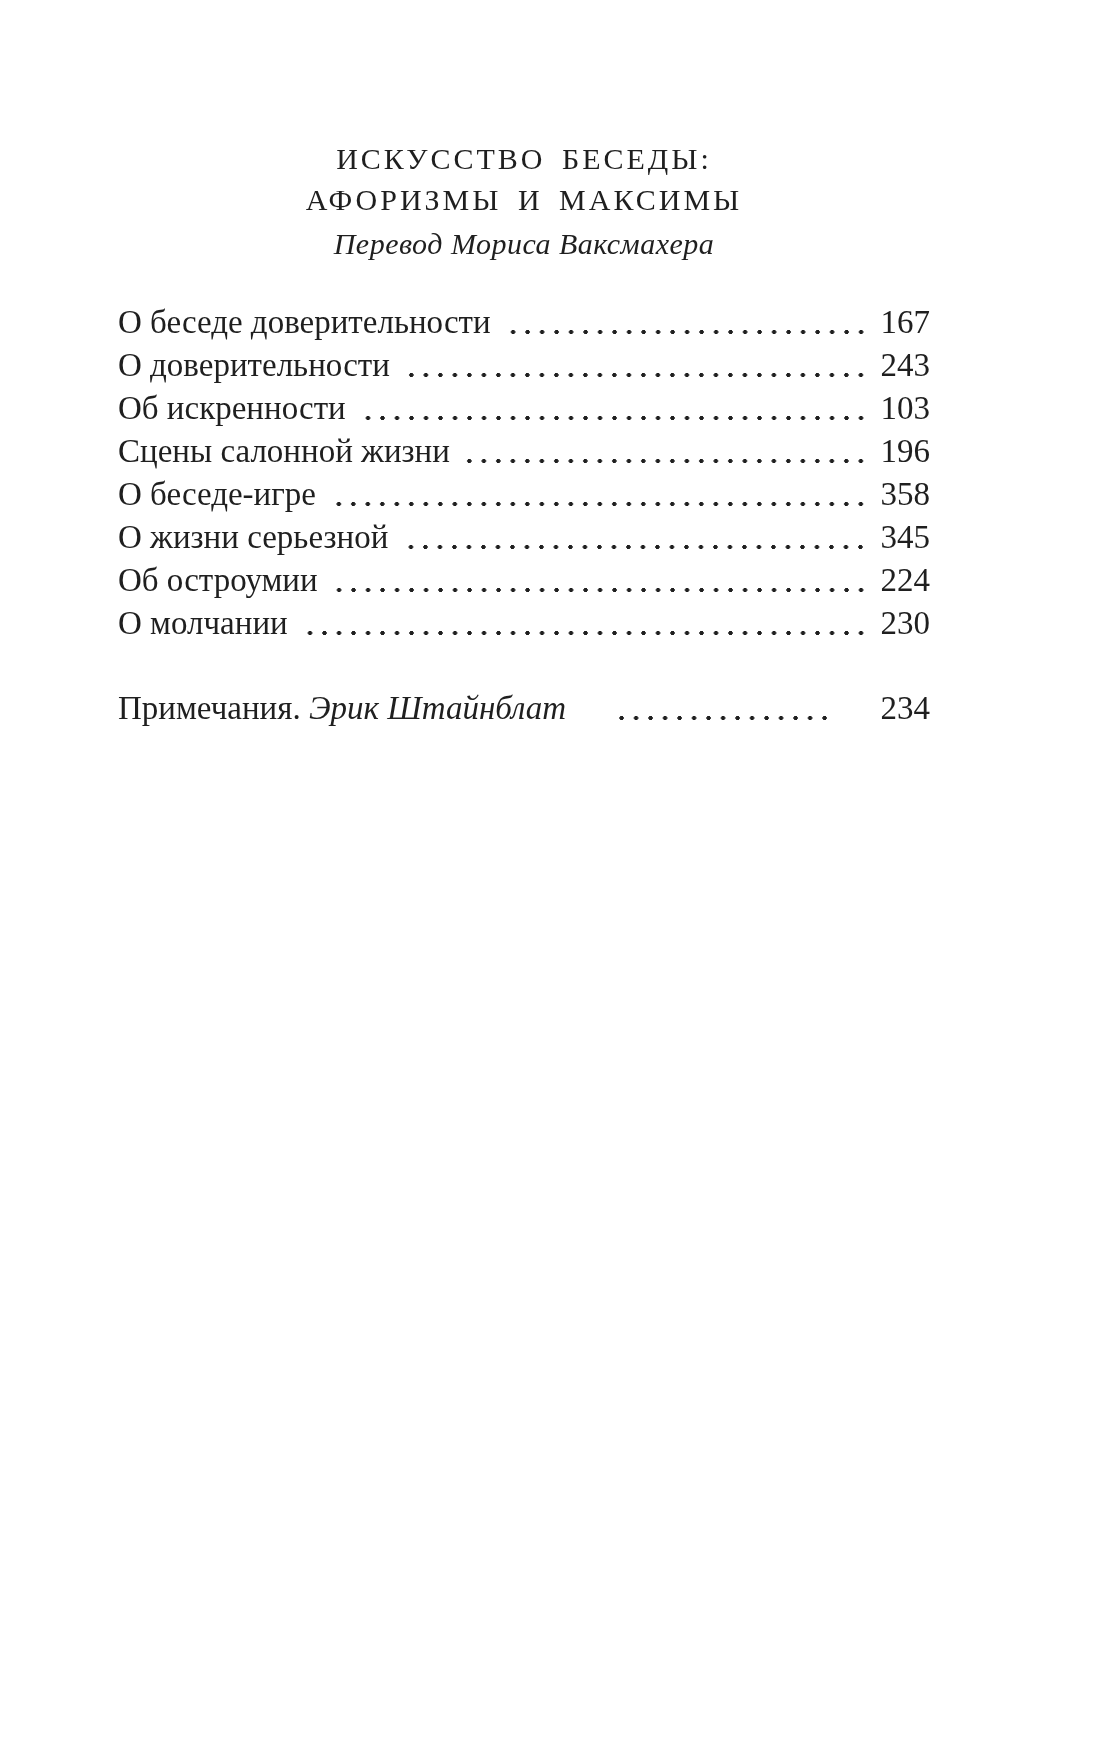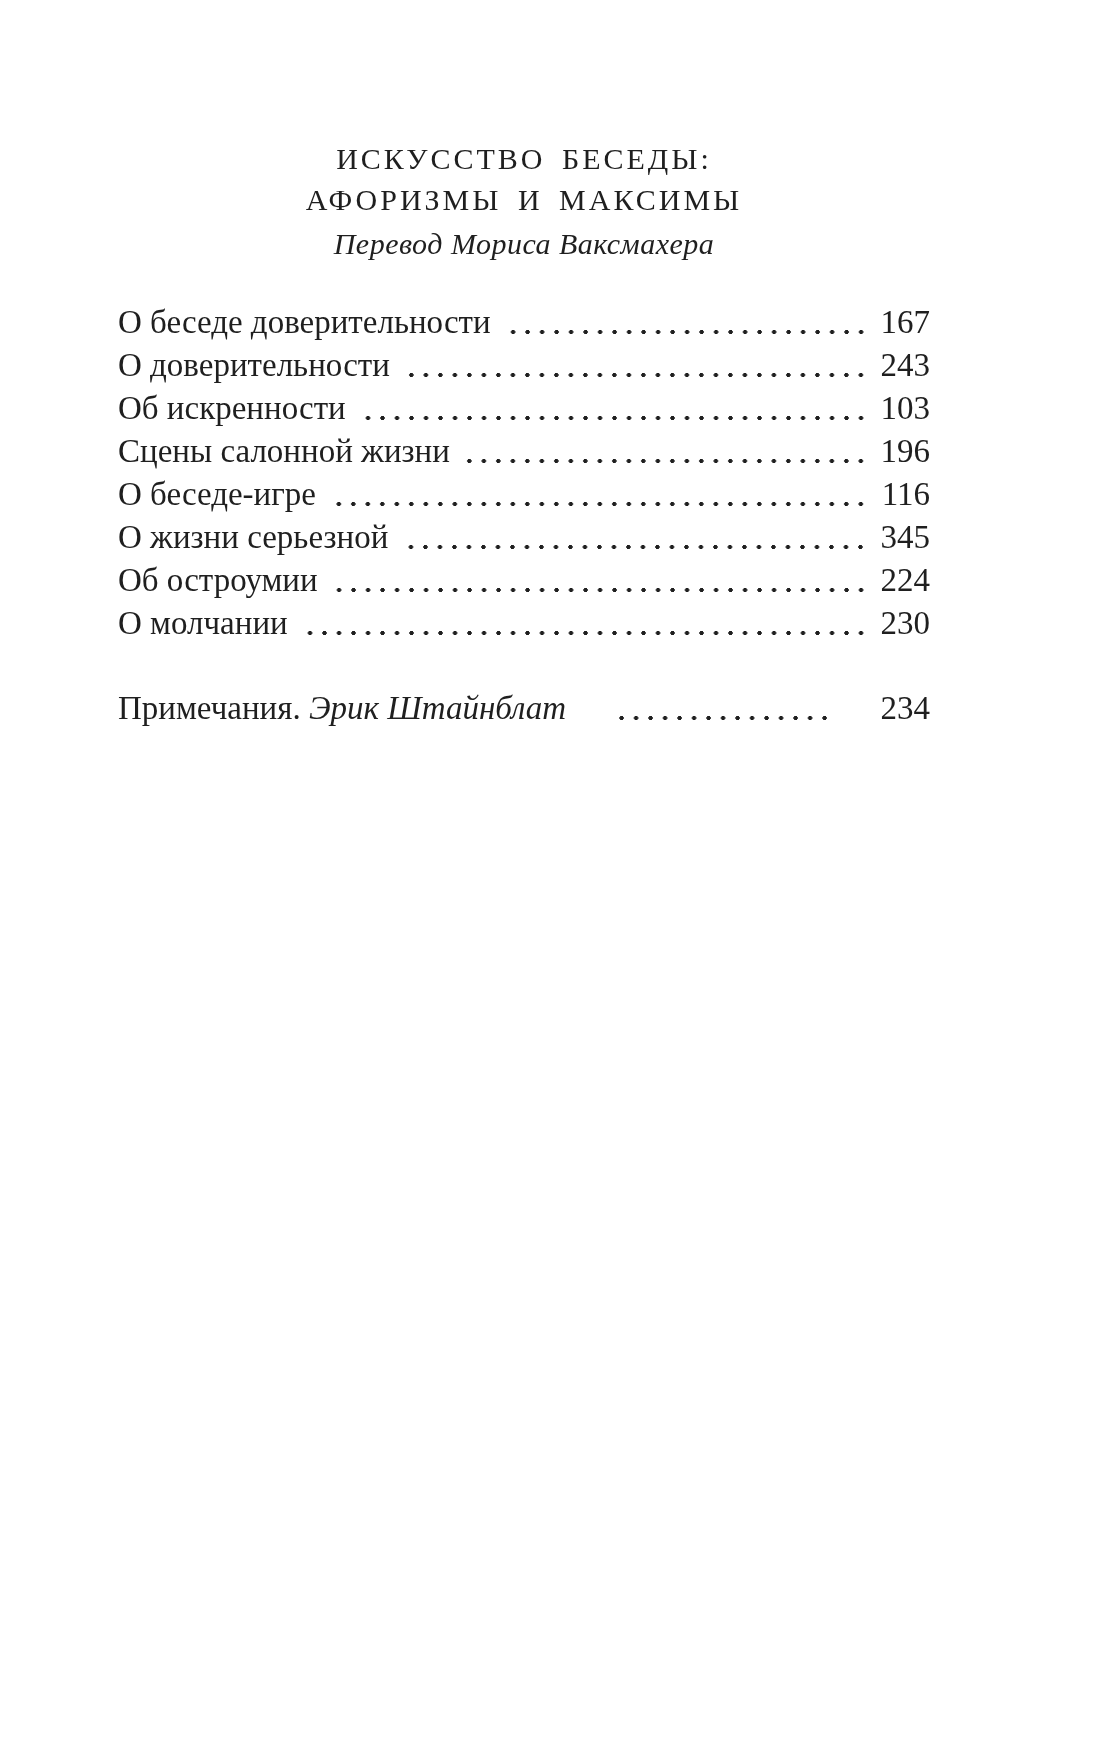--- a/index.html
+++ b/index.html
@@ -116,21 +116,21 @@
 
       <div class="toc-row">
         <span class="label">Сцены салонной жизни</span>
         <span class="leader" aria-hidden="true"></span>
         <span class="pagenum">196</span>
       </div>
 
       <div class="toc-row">
         <span class="label">О беседе-игре</span>
         <span class="leader" aria-hidden="true"></span>
-        <span class="pagenum">116</span>
+        <span class="pagenum">358</span>
       </div>
 
       <div class="toc-row">
         <span class="label">О жизни серьезной</span>
         <span class="leader" aria-hidden="true"></span>
         <span class="pagenum">345</span>
       </div>
 
       <div class="toc-row">
         <span class="label">Об остроумии</span>

